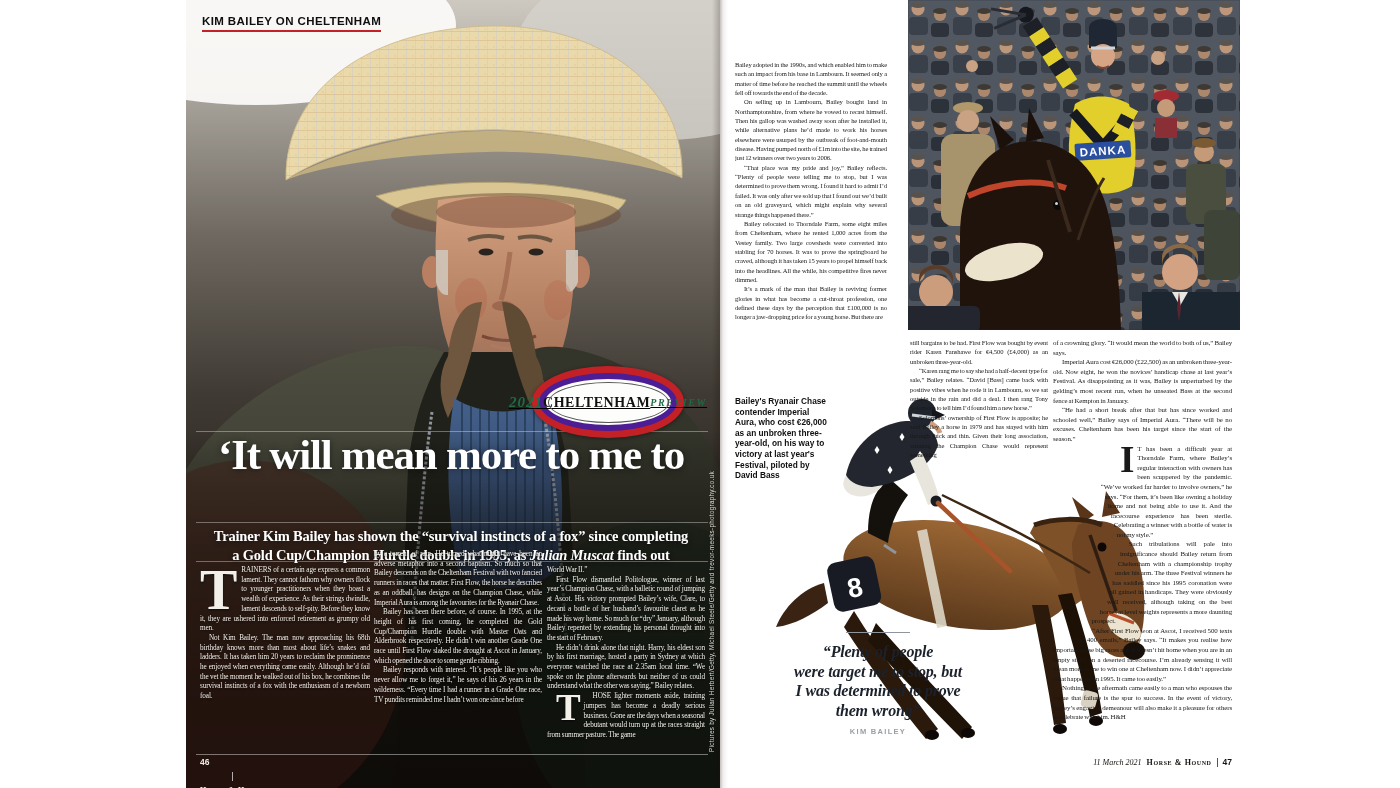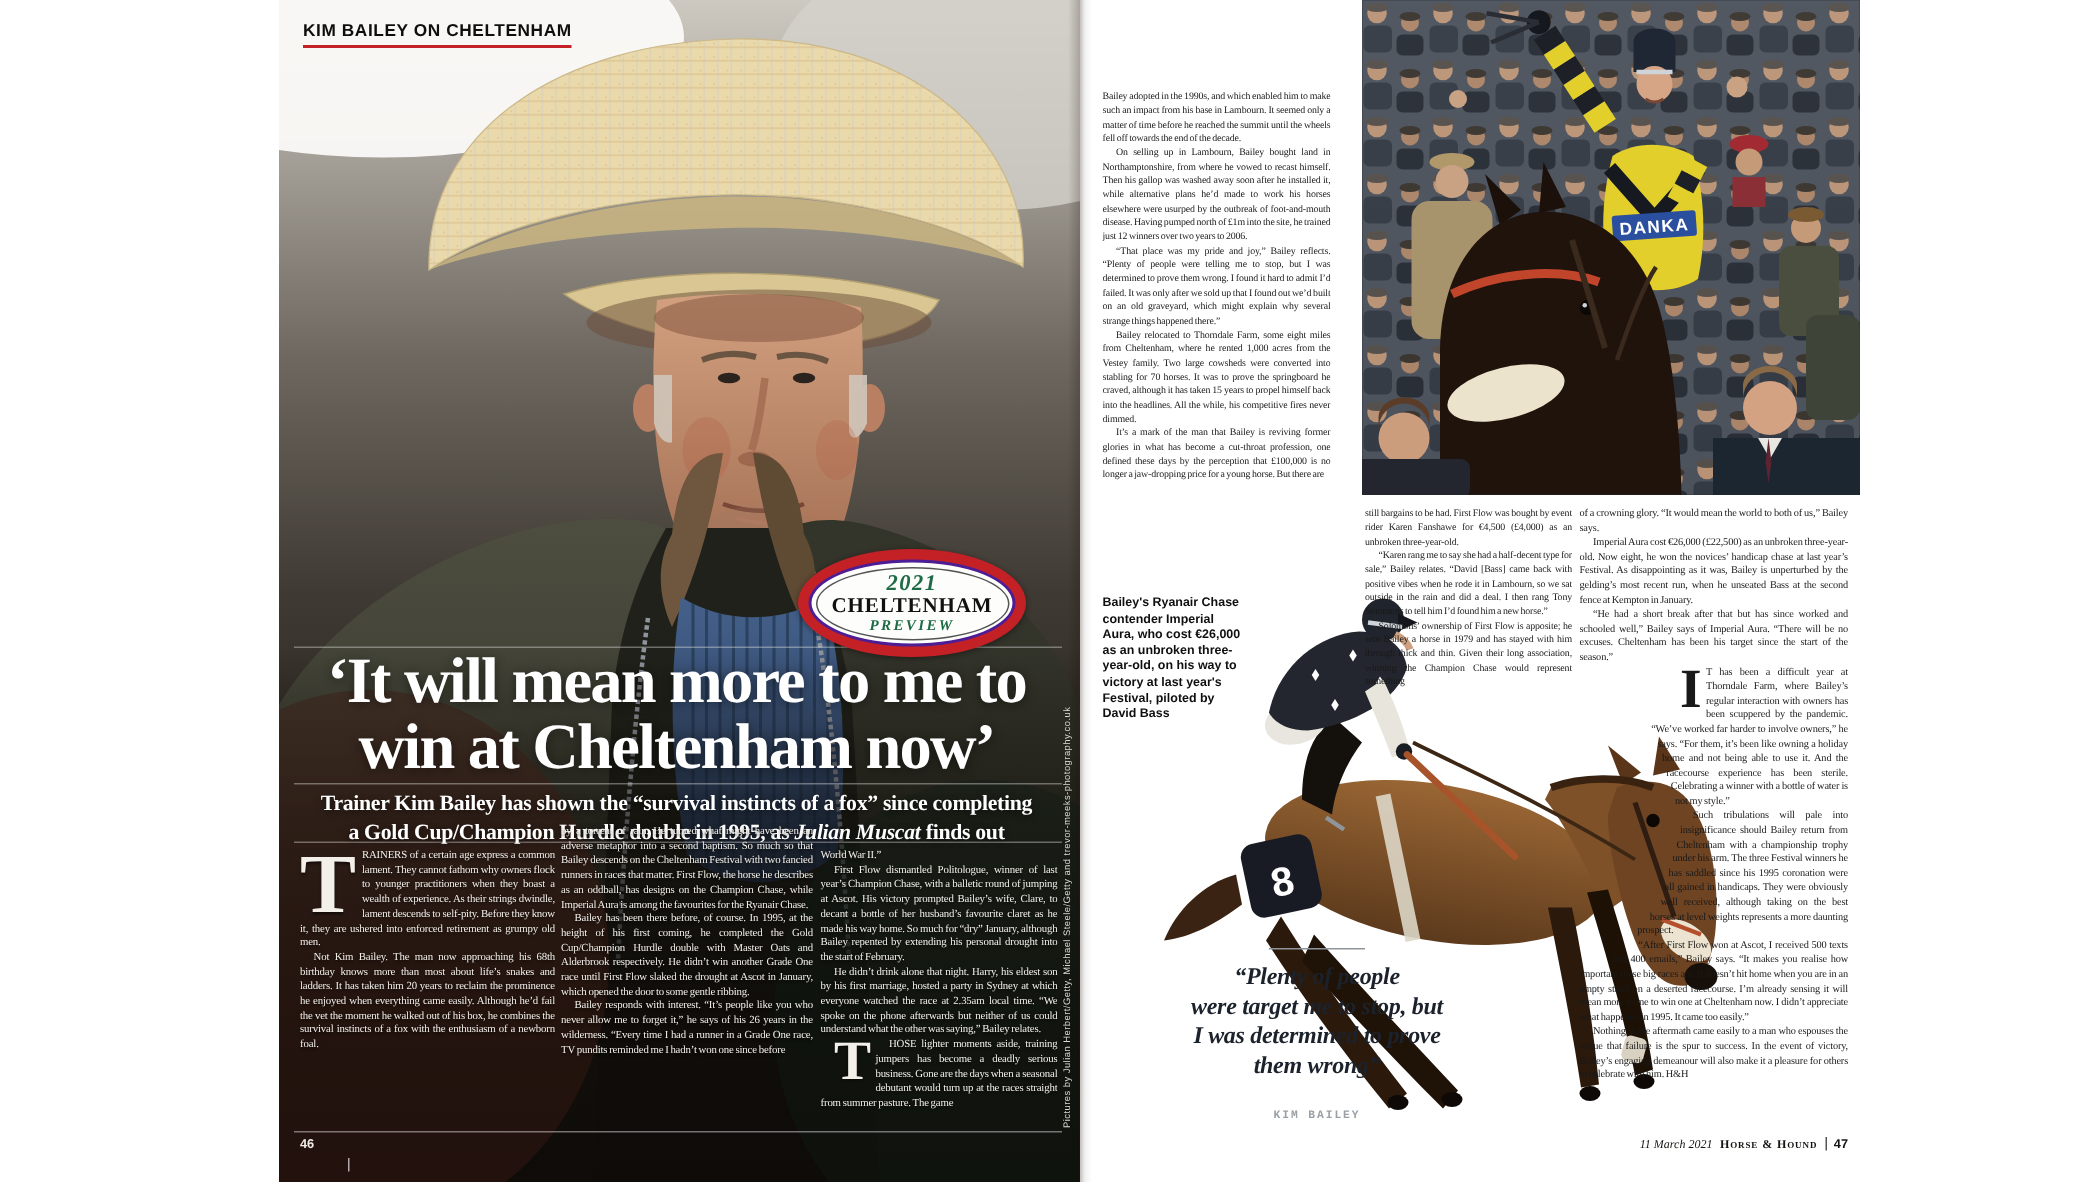--- a/index.html
+++ b/index.html
@@ -19,22 +19,22 @@
   .kicker{position:absolute;left:202px;top:15px;z-index:10;font-family:"Liberation Sans",sans-serif;
     font-weight:700;font-size:11.5px;letter-spacing:.4px;color:#0e0e0e;
     border-bottom:2px solid #c42127;padding-bottom:3px;}
 
   
   .hl-rule{position:absolute;height:1px;background:rgba(240,240,240,.38);z-index:9;}
 
   
   .badge{position:absolute;left:532px;top:366px;width:152px;height:72px;background:#c42127;
     border-radius:50%;z-index:11;box-shadow:0 1px 4px rgba(0,0,0,.4);}
-  .badge-inner{position:absolute;inset:7px;background:#fdfdfb;border-radius:50%;border:2px solid #4c1d95;
-    display:flex;flex-direction:column;align-items:center;justify-content:center;}
+  .badge-inner{position:absolute;inset:7px;background:#fdfdfb;border-radius:50%;border:6px solid #4c1d95;
+    display:flex;flex-direction:row;align-items:center;justify-content:center;text-decoration:underline;}
   .badge-inner::before{content:"";position:absolute;inset:2.5px;border:1px solid #555;border-radius:50%;}
   .badge-year{font:italic 700 15px "Liberation Serif",serif;color:#1e6b45;letter-spacing:1px;line-height:15px;}
   .badge-title{font:700 14px "Liberation Serif",serif;color:#111;letter-spacing:.6px;line-height:15px;}
   .badge-sub{font:italic 700 10px "Liberation Serif",serif;color:#1e6b45;letter-spacing:1.6px;line-height:11px;}
 
   
   .headline{position:absolute;left:190px;top:433px;width:522px;z-index:10;text-align:center;margin:0;
     color:#fff;font-family:"Liberation Serif",serif;font-weight:700;font-size:43px;line-height:44px;
     letter-spacing:-1.2px;text-shadow:0 1px 7px rgba(0,0,0,.45);}
   .headline span{display:block;white-space:nowrap;}
@@ -67,21 +67,21 @@
     font-family:"Liberation Sans",sans-serif;font-weight:700;font-size:8.3px;line-height:10.6px;color:#0f0f0f;}
   .cap-master{position:absolute;left:1010px;top:302px;width:226px;z-index:10;text-align:right;
     font-family:"Liberation Sans",sans-serif;font-weight:700;font-size:8.3px;line-height:11px;color:#fff;
     text-shadow:0 1px 3px rgba(0,0,0,.8);}
 
   
   .pullquote{position:absolute;left:738px;top:632px;width:280px;z-index:10;text-align:center;}
   .pq-rule{width:64px;height:1px;background:#8f959c;margin:0 auto 9px;}
   .pq-line{display:block;font-family:"Liberation Serif",serif;font-style:italic;font-weight:700;
     font-size:16px;line-height:19.5px;color:#1c222c;letter-spacing:-.2px;}
-  .pq-attr{margin-top:20px;font-family:Liberation Mono, monospace;font-weight:700;font-size:7.5px;
+  .pq-attr{margin-top:7px;font-family:Liberation Sans, sans-serif;font-weight:700;font-size:7.5px;
     letter-spacing:1.3px;color:#9aa0a6;}
 
   
   .credit{position:absolute;left:708px;top:752px;width:505px;height:10px;z-index:10;
     transform:rotate(-90deg);transform-origin:0 0;font-family:"Liberation Sans",sans-serif;
     font-size:6.3px;letter-spacing:.3px;color:#dcdad5;white-space:nowrap;}
 
   
   .footer{position:absolute;top:757px;z-index:10;display:flex;align-items:baseline;gap:5px;
     font-family:"Liberation Serif",serif;font-size:8px;}
@@ -358,21 +358,20 @@
   <div class="badge">
     <div class="badge-inner">
       <div class="badge-year">2021</div>
       <div class="badge-title">CHELTENHAM</div>
       <div class="badge-sub">PREVIEW</div>
     </div>
   </div>
 
   <h1 class="headline">
     <span>‘It will mean more to me to</span>
-    <span>win at Cheltenham now’</span>
   </h1>
   <div class="standfirst">
     <div>Trainer Kim Bailey has shown the “survival instincts of a fox” since completing</div>
     <div><span>a Gold Cup/Champion Hurdle double in 1995, as </span><span class="byl">Julian Muscat</span><span> finds out</span></div>
   </div>
 
   <div id="col-l1" class="col body-left">
     <p><span class="dropcap dc-big">T</span><span>RAINERS of a certain age express a common lament. They cannot fathom why owners flock to younger practitioners when they boast a wealth of experience. As their strings dwindle, lament descends to self-pity. Before they know it, they are ushered into enforced retirement as grumpy old men.</span></p>
     <p>Not Kim Bailey. The man now approaching his 68th birthday knows more than most about life’s snakes and ladders. It has taken him 20 years to reclaim the prominence he enjoyed when everything came easily. Although he’d fail the vet the moment he walked out of his box, he combines the survival instincts of a fox with the enthusiasm of a newborn foal.</p>
   </div>

